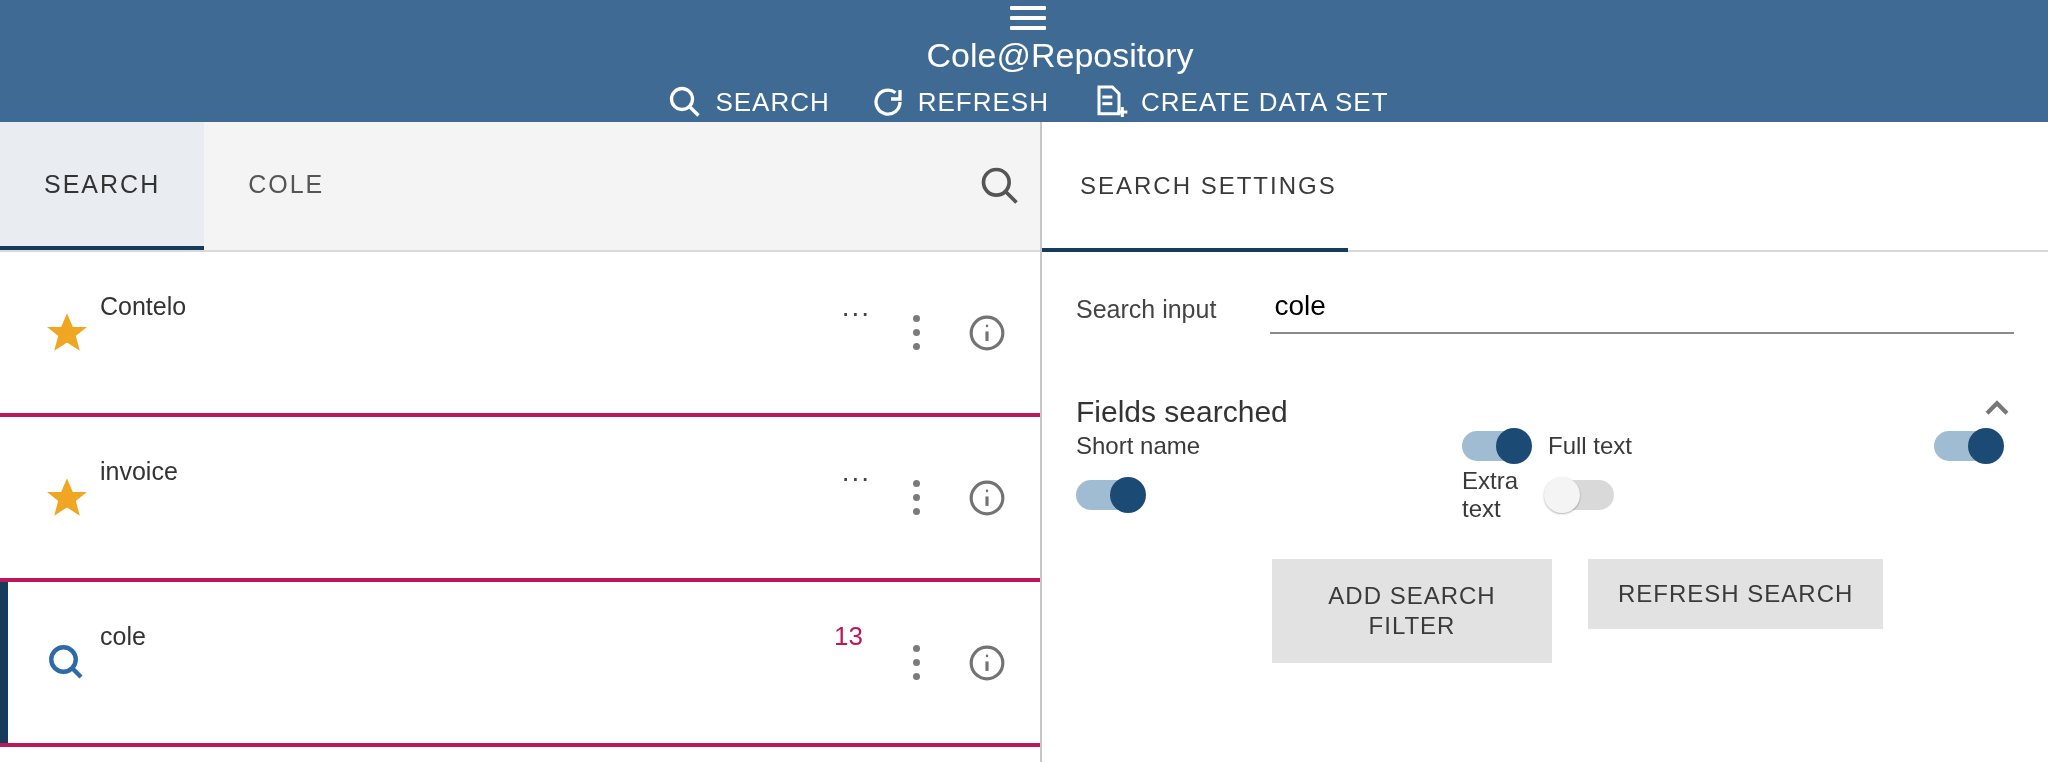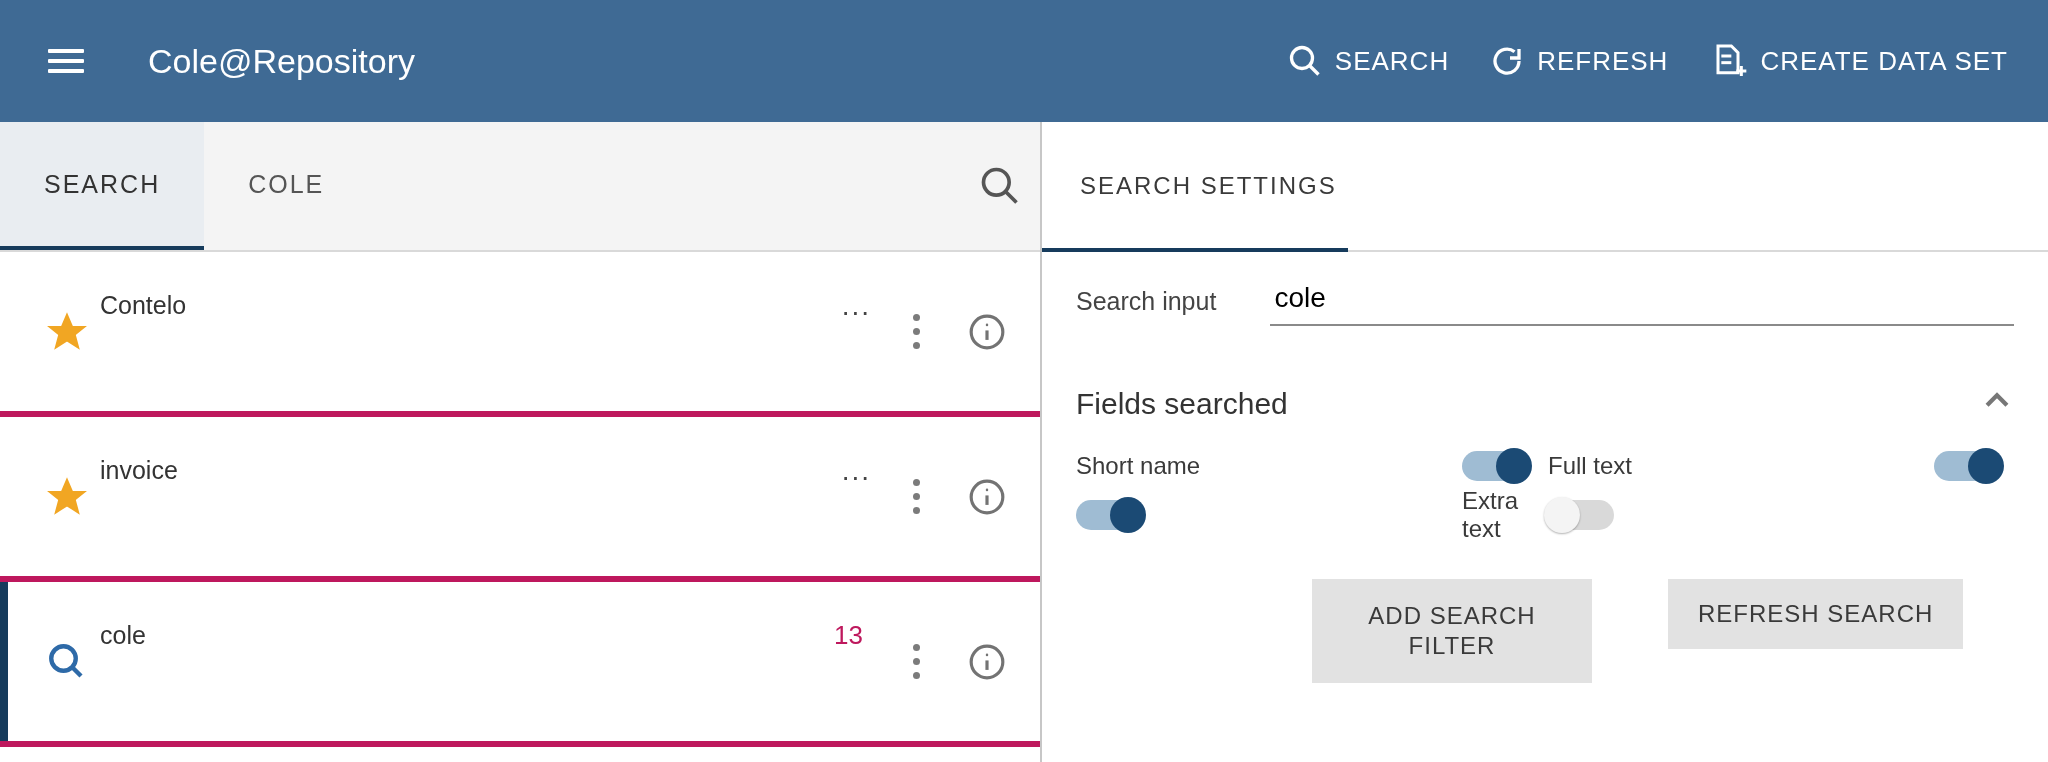--- a/index.html
+++ b/index.html
@@ -19,20 +19,21 @@
     transform-origin: top left;
   }
   
   .appbar {
     height: 122px;
     background: #3f6a94;
     color: #fff;
     display: flex;
     align-items: center;
     padding: 0 40px 0 48px;
+    flex-direction: column;
   }
   .hamburger { display:inline-flex; flex-direction:column; justify-content:center; gap:6px; width:36px; height:36px; cursor:pointer; }
   .hamburger span { display:block; height:4px; background:#fff; border-radius:1px; }
   .app-title {
     margin-left: 64px;
     font-size: 34px;
     font-weight: 400;
     color: #fff;
   }
   .appbar-spacer { flex: 1; }
@@ -78,21 +79,21 @@
     cursor:pointer;
   }
   .tab-search-icon svg { width:44px; height:44px; stroke:#555; fill:none; }
 
   .results { flex:1; overflow:auto; }
   .result-row {
     position:relative;
     display:flex; align-items:center;
     height:165px;
     padding: 0 28px 0 34px;
-    border-bottom:6px solid #be185d;
+    border-bottom:4px solid #be185d;
     background:#fff;
   }
   .result-row .leading { width:66px; display:flex; justify-content:center; }
   .result-row .leading svg { width:42px; height:42px; }
   .result-row .title { font-size:25px; color:#333; margin-top:-52px; }
   .result-row .mid { flex:1; display:flex; align-items:center;}
   .result-row .dots { font-size:28px; color:#444; letter-spacing:2px; margin-right:36px; margin-top:-52px }
   .result-row .count { font-size:26px; color:#be185d; margin-right:44px; margin-top:-52px;}
   .row-actions { display:flex; align-items:center; gap:42px; padding-right:6px; }
   .row-actions svg { width:38px; height:38px; stroke:#737373; fill:none; }
@@ -110,38 +111,37 @@
     padding-left:38px;
     font-size:24px; letter-spacing:2px;
     border-bottom:2px solid #d9d9d9;
     position:relative;
   }
   .settings-header::after{
     content:""; position:absolute; left:0; bottom:-2px; width:306px; height:4px;
     background:#163b5c;
   }
   .settings-body { padding: 16px 34px 0 34px; }
-  .input-row { display:flex; align-items:flex-end; gap:54px; margin-top:8px; }
+  .input-row { display:flex; align-items:flex-end; gap:54px; margin-top:16px; }
   .input-row label { font-size:25px; color:#444; padding-bottom:10px; }
   .search-input {
     flex:1; font-size:28px;
     border:none; border-bottom:2px solid #8a8a8a;
     padding:6px 4px 10px 4px;
     outline:none; background:transparent;
   }
 
   .section-title-row {
     display:flex; align-items:center; justify-content:space-between;
     margin-top:58px;
   }
   .section-title { font-size:30px; color:#333; }
   .chev svg { width:34px; height:34px; stroke:#777; fill:none; }
 
   .switch-grid {
-    margin-top:28px;
     display:grid;
     grid-template-columns: 1fr 80px 1fr 80px;
     row-gap:18px;
     column-gap:54px;
     align-items:center;
     font-size:24px;
     gap:6px;
   }
   .switch {
     position:relative; width:66px; height:30px; border-radius:15px;
@@ -153,21 +153,21 @@
   }
   .switch.on .knob { right:-4px; }
   .switch.off { background:#d9d9d9; }
   .switch.off .knob { left:-4px; background:#f4f4f4; box-shadow:0 1px 2px rgba(0,0,0,.3); }
 
   .btn-row { display:flex; gap:36px; margin-top:36px; padding-left:196px; }
   .flat-btn {
     background:#e2e2e2; color:#3a3a3a;
     font-size:24px; letter-spacing:1px;
     border:none; padding:22px 30px; cursor:pointer;
-    text-align:center; line-height:1.25;margin-left:40px;
+    text-align:center; line-height:1.25;
   }
   .flat-btn.two-line { width:280px; }
   .flat-btn.one-line { height:70px; display:flex; align-items:center;text-align:center; }
 
 </style>
 </head>
 <body>
 
 <div class="root">
 

